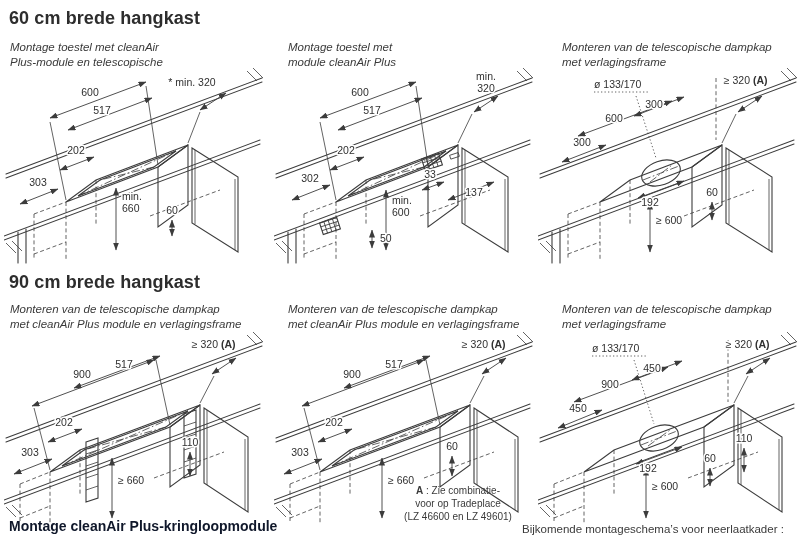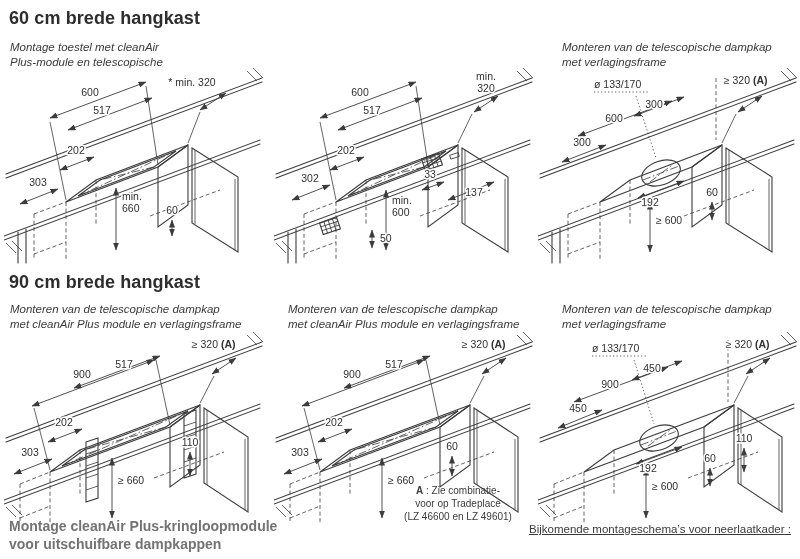--- a/index.html
+++ b/index.html
@@ -2,22 +2,22 @@
 <html><head>
 <meta charset="utf-8">
 <style>
   html,body{margin:0;padding:0;background:#fff;}
   .page{position:relative;width:800px;height:559px;background:#ffffff;overflow:hidden;
         font-family:"Liberation Sans",sans-serif;color:#333;}
   .h1{position:absolute;font-size:18px;font-weight:bold;color:#2d2d2d;letter-spacing:.1px;}
   .cap{position:absolute;font-size:11.5px;line-height:1.3;color:#3a3a3a;font-style:italic;}
   .dg{position:absolute;width:262px;height:198px;}
   .note{position:absolute;font-size:10px;line-height:1.32;text-align:center;color:#3a3a3a;}
-  .foot-left{position:absolute;font-size:14px;font-weight:bold;line-height:1.32;color:#737373;}
-  .foot-right{position:absolute;font-size:11.5px;line-height:1.32;text-align:center;color:#3a3a3a;text-decoration:underline;}
+  .foot-left{position:absolute;font-size:14px;font-weight:bold;line-height:1.32;color:#0f172a;text-align:center;}
+  .foot-right{position:absolute;font-size:11.5px;line-height:1.32;color:#3a3a3a;}
   svg{display:block;}
   svg text{font-family:"Liberation Sans",sans-serif;}
   .dlab{font-size:10.5px;fill:#303030;paint-order:stroke;stroke:#fff;stroke-width:3px;stroke-linejoin:round;}
   .bold{font-weight:bold;}
   .ln{stroke:#3c3c3c;stroke-width:1.1;fill:none;stroke-linecap:round;}
   .lnthin{stroke:#3c3c3c;stroke-width:.8;fill:none;}
   .dash{stroke-dasharray:4 2.6;}
   .dashdot{stroke-dasharray:8 2.5 1.6 2.5;}
   .dot{stroke-dasharray:1.3 2.2;}
   .dim{stroke:#3c3c3c;stroke-width:.9;fill:none;}
@@ -34,20 +34,24 @@
 </svg>
 
 <div class="page">
 
   <div class="h1" style="left:9px;top:8px">60 cm brede hangkast</div>
   <div class="h1" style="left:9px;top:272px">90 cm brede hangkast</div>
 
   <div class="cap" style="left:10px;top:40px">
     <div>Montage toestel met cleanAir</div>
     <div>Plus-module en telescopische</div>
+  </div>
+  <div class="cap" style="left:288px;top:40px">
+    <div>Montage toestel met</div>
+    <div>module cleanAir Plus</div>
   </div>
   <div class="cap" style="left:562px;top:40px">
     <div>Monteren van de telescopische dampkap</div>
     <div>met verlagingsframe</div>
   </div>
 
   <div class="cap" style="left:10px;top:302px">
     <div>Monteren van de telescopische dampkap</div>
     <div>met cleanAir Plus module en verlagingsframe</div>
   </div>
@@ -290,19 +294,18 @@
   </svg>
 
   <div class="note" style="left:378px;top:484px;width:160px">
     <div><span class="bold">A</span><span> : Zie combinatie-</span></div>
     <div>voor op Tradeplace</div>
     <div>(LZ 46600 en LZ 49601)</div>
   </div>
 
   <div class="foot-left" style="left:9px;top:517px">
     <div>Montage cleanAir Plus-kringloopmodule</div>
-    <div>voor uitschuifbare dampkappen</div>
   </div>
   <div class="foot-right" style="left:522px;top:522px;width:276px">
     <div>Bijkomende montageschema’s voor neerlaatkader :</div>
   </div>
 
 </div>
 
 </body></html>

